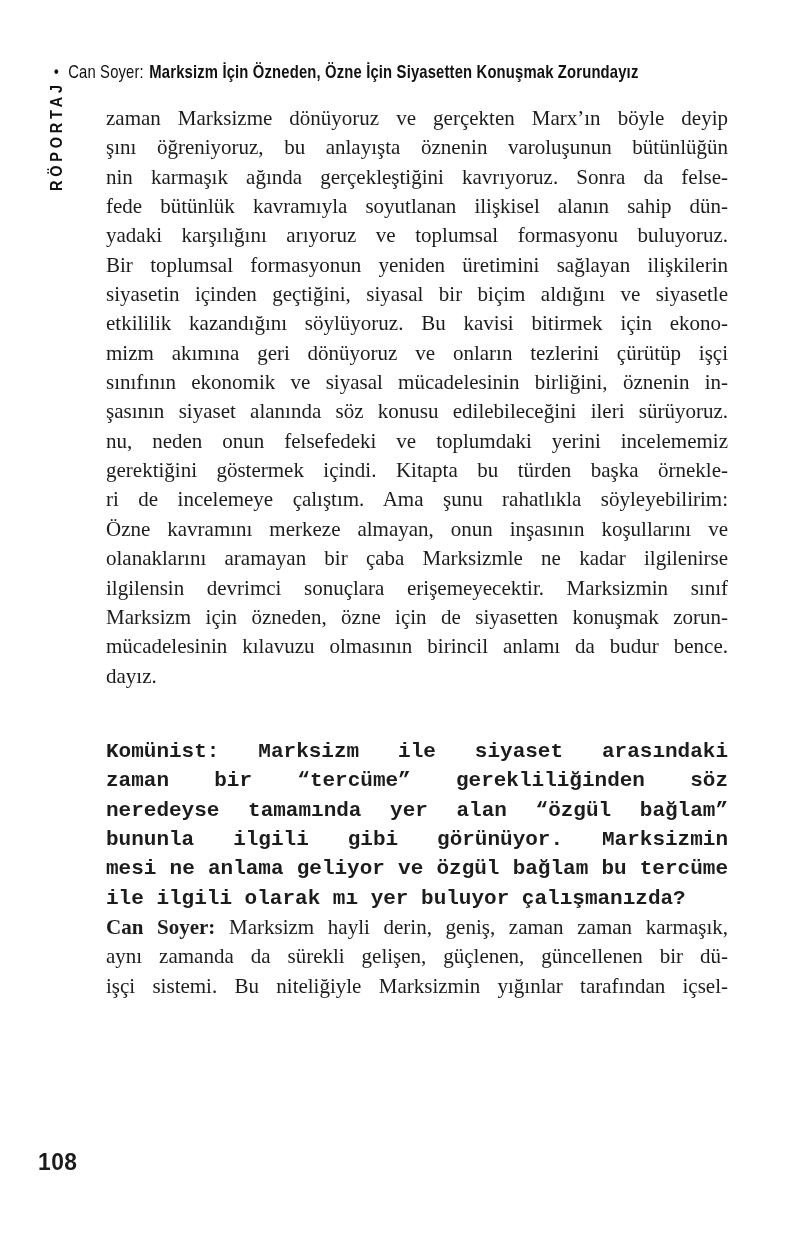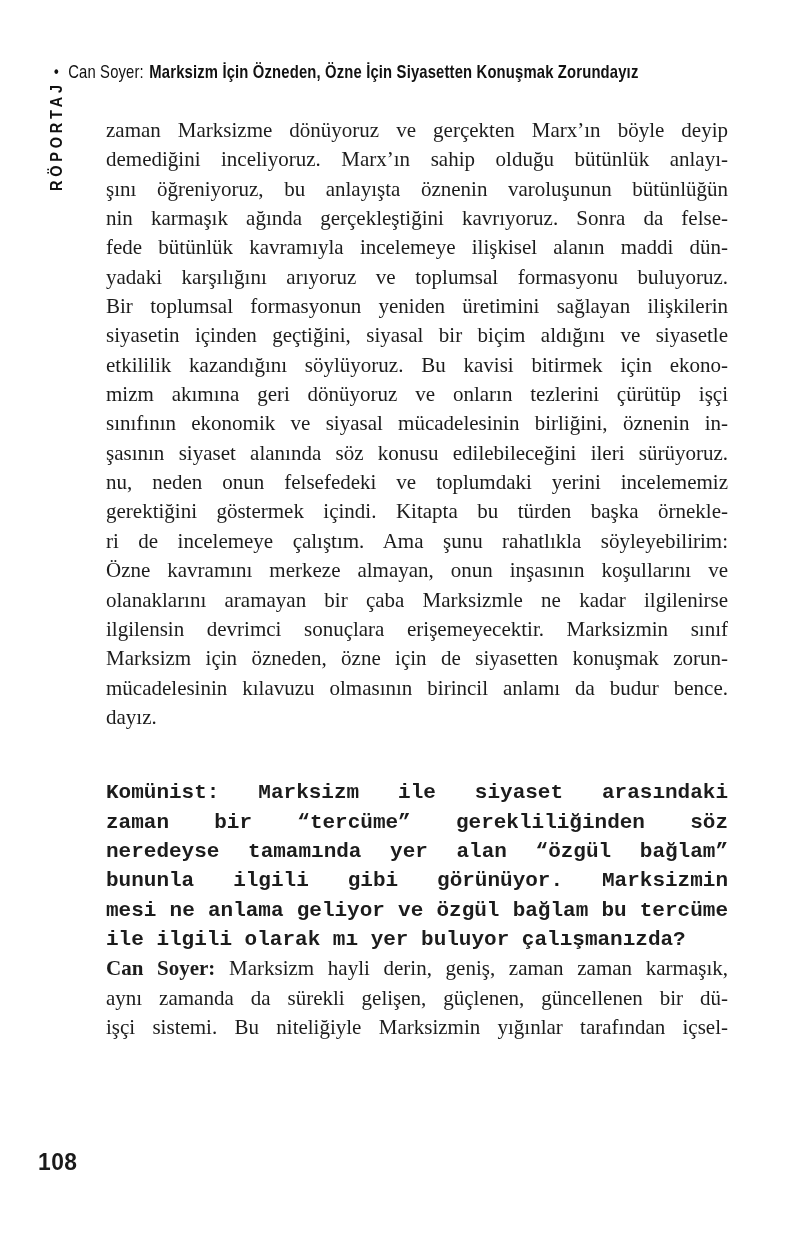--- a/index.html
+++ b/index.html
@@ -30,21 +30,21 @@
     position: absolute; left: 47px; top: 191px;
     font-family: "Liberation Sans", sans-serif;
     font-size: 17px; font-weight: 700; color: #111;
     letter-spacing: 4.5px; white-space: nowrap;
     transform-origin: 0 0;
     transform: rotate(-90deg) scaleX(0.85);
   }
 
   
   .textblock {
-    position: absolute; left: 106px; top: 116px; width: 622px;
+    position: absolute; left: 106px; top: 104px; width: 622px;
     font-size: 21px; color: #1c1c1c;
   }
   .jline {
     height: 29.35px; line-height: 29.35px;
     text-align: justify; text-align-last: justify;
     overflow: hidden; white-space: normal;
   }
   .jline.lastline { text-align-last: left; }
   .para-question { margin-top: 46px; font-weight: 700; font-family: Liberation Mono, monospace; }
   .para-answer  { }
@@ -68,24 +68,23 @@
   <div class="header">
     <span class="bullet">•</span><span class="speaker">Can Soyer:</span><span class="title">Marksizm İçin Özneden, Özne İçin Siyasetten Konuşmak Zorundayız</span>
   </div>
 
   <div class="vertical-label">RÖPORTAJ</div>
 
   <div class="textblock">
 
     <div class="para-continuation">
         <div class="jline">zaman Marksizme dönüyoruz ve gerçekten Marx’ın böyle deyip</div>
-        <div class="jline">demediğini inceliyoruz. Marx’ın sahip olduğu bütünlük anlayı-</div>
         <div class="jline">şını öğreniyoruz, bu anlayışta öznenin varoluşunun bütünlüğün</div>
         <div class="jline">nin karmaşık ağında gerçekleştiğini kavrıyoruz. Sonra da felse-</div>
-        <div class="jline">fede bütünlük kavramıyla incelemeye ilişkisel alanın maddi dün-</div>
+        <div class="jline">fede bütünlük kavramıyla soyutlanan ilişkisel alanın sahip dün-</div>
         <div class="jline">yadaki karşılığını arıyoruz ve toplumsal formasyonu buluyoruz.</div>
         <div class="jline">Bir toplumsal formasyonun yeniden üretimini sağlayan ilişkilerin</div>
         <div class="jline">siyasetin içinden geçtiğini, siyasal bir biçim aldığını ve siyasetle</div>
         <div class="jline">etkililik kazandığını söylüyoruz. Bu kavisi bitirmek için ekono-</div>
         <div class="jline">mizm akımına geri dönüyoruz ve onların tezlerini çürütüp işçi</div>
         <div class="jline">sınıfının ekonomik ve siyasal mücadelesinin birliğini, öznenin in-</div>
         <div class="jline">şasının siyaset alanında söz konusu edilebileceğini ileri sürüyoruz.</div>
         <div class="jline">nu, neden onun felsefedeki ve toplumdaki yerini incelememiz</div>
         <div class="jline">gerektiğini göstermek içindi. Kitapta bu türden başka örnekle-</div>
         <div class="jline">ri de incelemeye çalıştım. Ama şunu rahatlıkla söyleyebilirim:</div>

